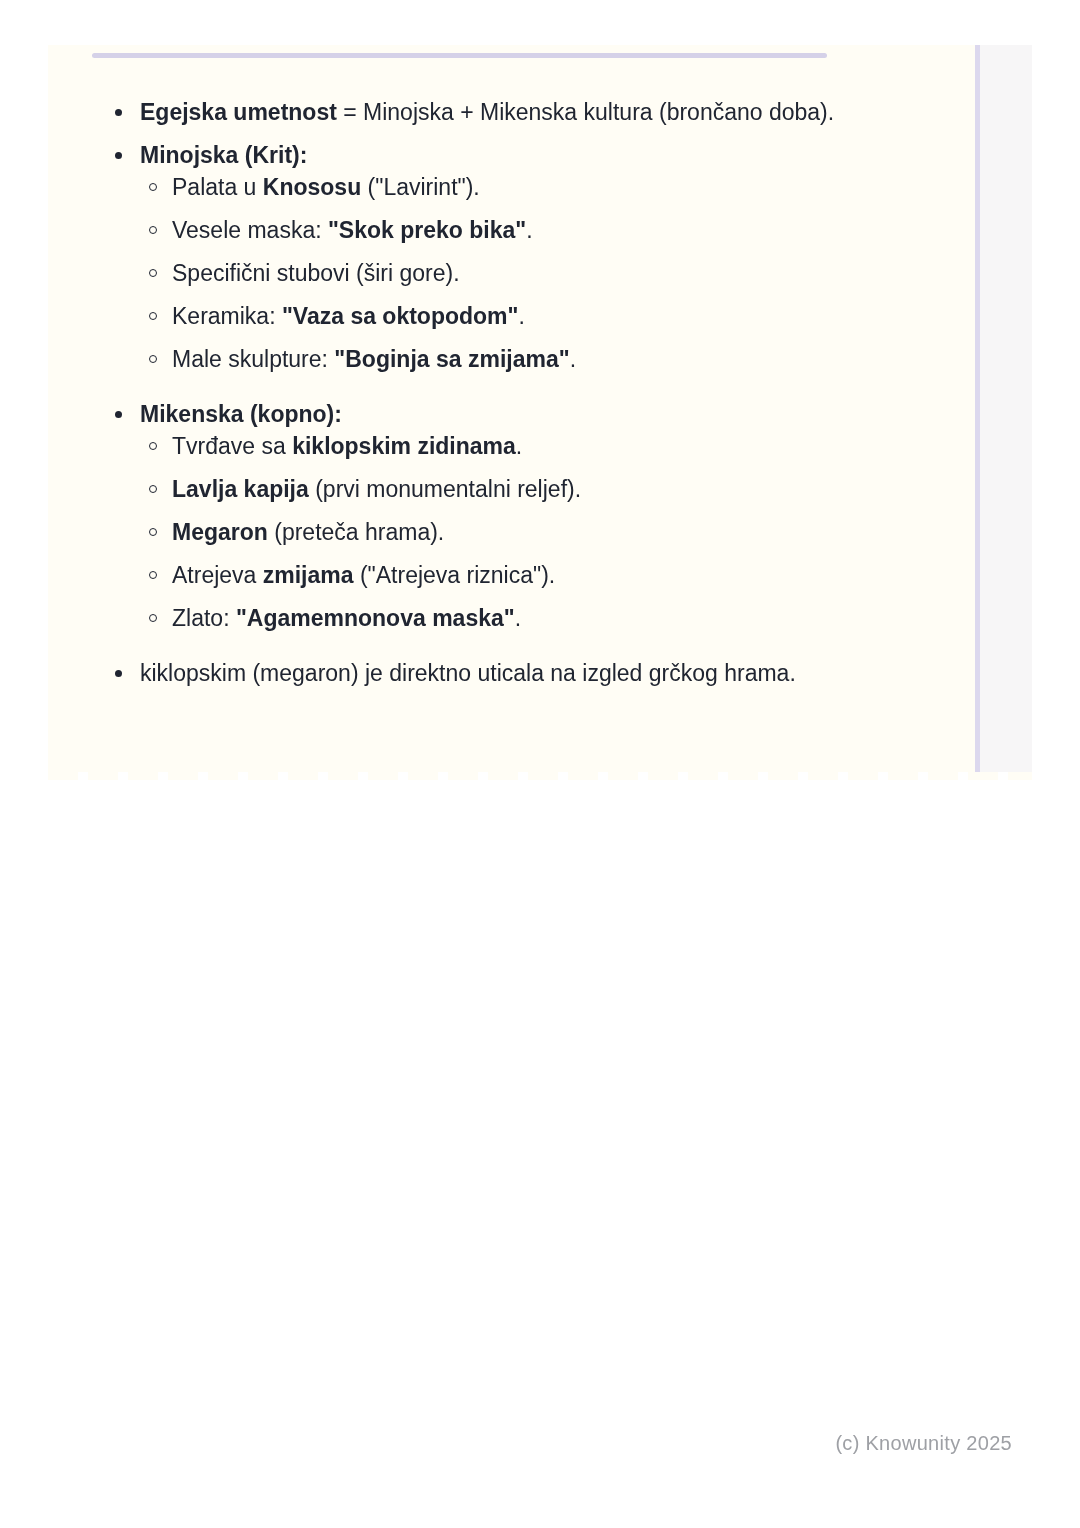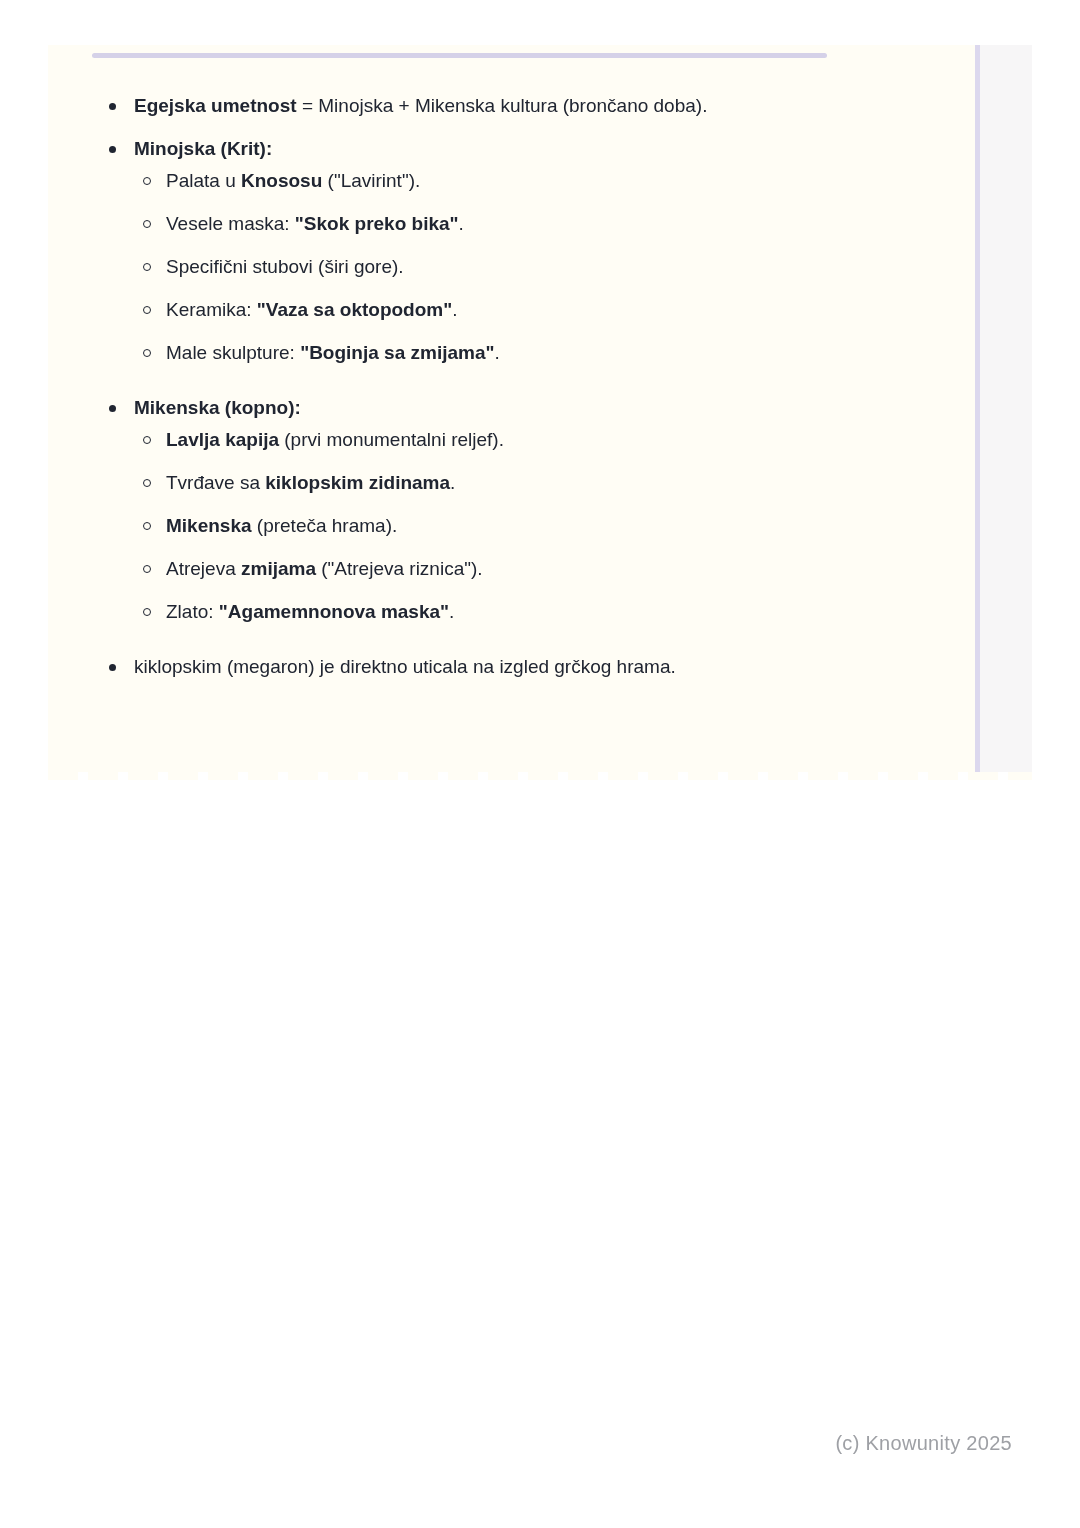--- a/index.html
+++ b/index.html
@@ -45,22 +45,22 @@
     position:absolute; left:48px; top:772px;
     width:984px; height:8px;
     background:repeating-linear-gradient(90deg,
       var(--card-bg) 0px, var(--card-bg) 30px,
       transparent 30px, transparent 40px);
   }
   .content{
     position:absolute; left:0; top:36px; width:100%;
   }
   ul.top{
-    list-style:none; margin:9px; padding:0;
-    font-size:19px; line-height:32px;
+    list-style:none; margin:15px; padding:0;
+    font-size:23px; line-height:32px;
   }
   ul.top > li{
     position:relative; padding-left:77px;
     margin-bottom:11px;
   }
   ul.top > li.has-sub{ margin-bottom:23px; }
   ul.top > li::before{
     content:""; position:absolute;
     left:52px; top:12.5px;
     width:7px; height:7px; border-radius:50%;
@@ -99,23 +99,23 @@
     <ul class="top">
         <li><span class="b">Egejska umetnost</span><span> = Minojska + Mikenska kultura (brončano doba).</span></li>
         <li class="has-sub"><span class="b">Minojska (Krit):</span><ul class="sub">
             <li><span>Palata u </span><span class="b">Knososu</span><span> ("Lavirint").</span></li>
             <li><span>Vesele maska: </span><span class="b">"Skok preko bika"</span><span>.</span></li>
             <li><span>Specifični stubovi (širi gore).</span></li>
             <li><span>Keramika: </span><span class="b">"Vaza sa oktopodom"</span><span>.</span></li>
             <li><span>Male skulpture: </span><span class="b">"Boginja sa zmijama"</span><span>.</span></li>
           </ul></li>
         <li class="has-sub"><span class="b">Mikenska (kopno):</span><ul class="sub">
+            <li><span>Tvrđave sa </span><span class="b">kiklopskim zidinama</span><span>.</span></li>
             <li><span class="b">Lavlja kapija</span><span> (prvi monumentalni reljef).</span></li>
-            <li><span>Tvrđave sa </span><span class="b">kiklopskim zidinama</span><span>.</span></li>
-            <li><span class="b">Mikenska</span><span> (preteča hrama).</span></li>
+            <li><span class="b">Megaron</span><span> (preteča hrama).</span></li>
             <li><span>Atrejeva </span><span class="b">zmijama</span><span> ("Atrejeva riznica").</span></li>
             <li><span>Zlato: </span><span class="b">"Agamemnonova maska"</span><span>.</span></li>
           </ul></li>
         <li>
           <span class="wrapline">kiklopskim (megaron) je direktno uticala na izgled grčkog hrama.</span>
         </li>
       </ul>
   </div>
 </div>
 <div class="side-line"></div>

